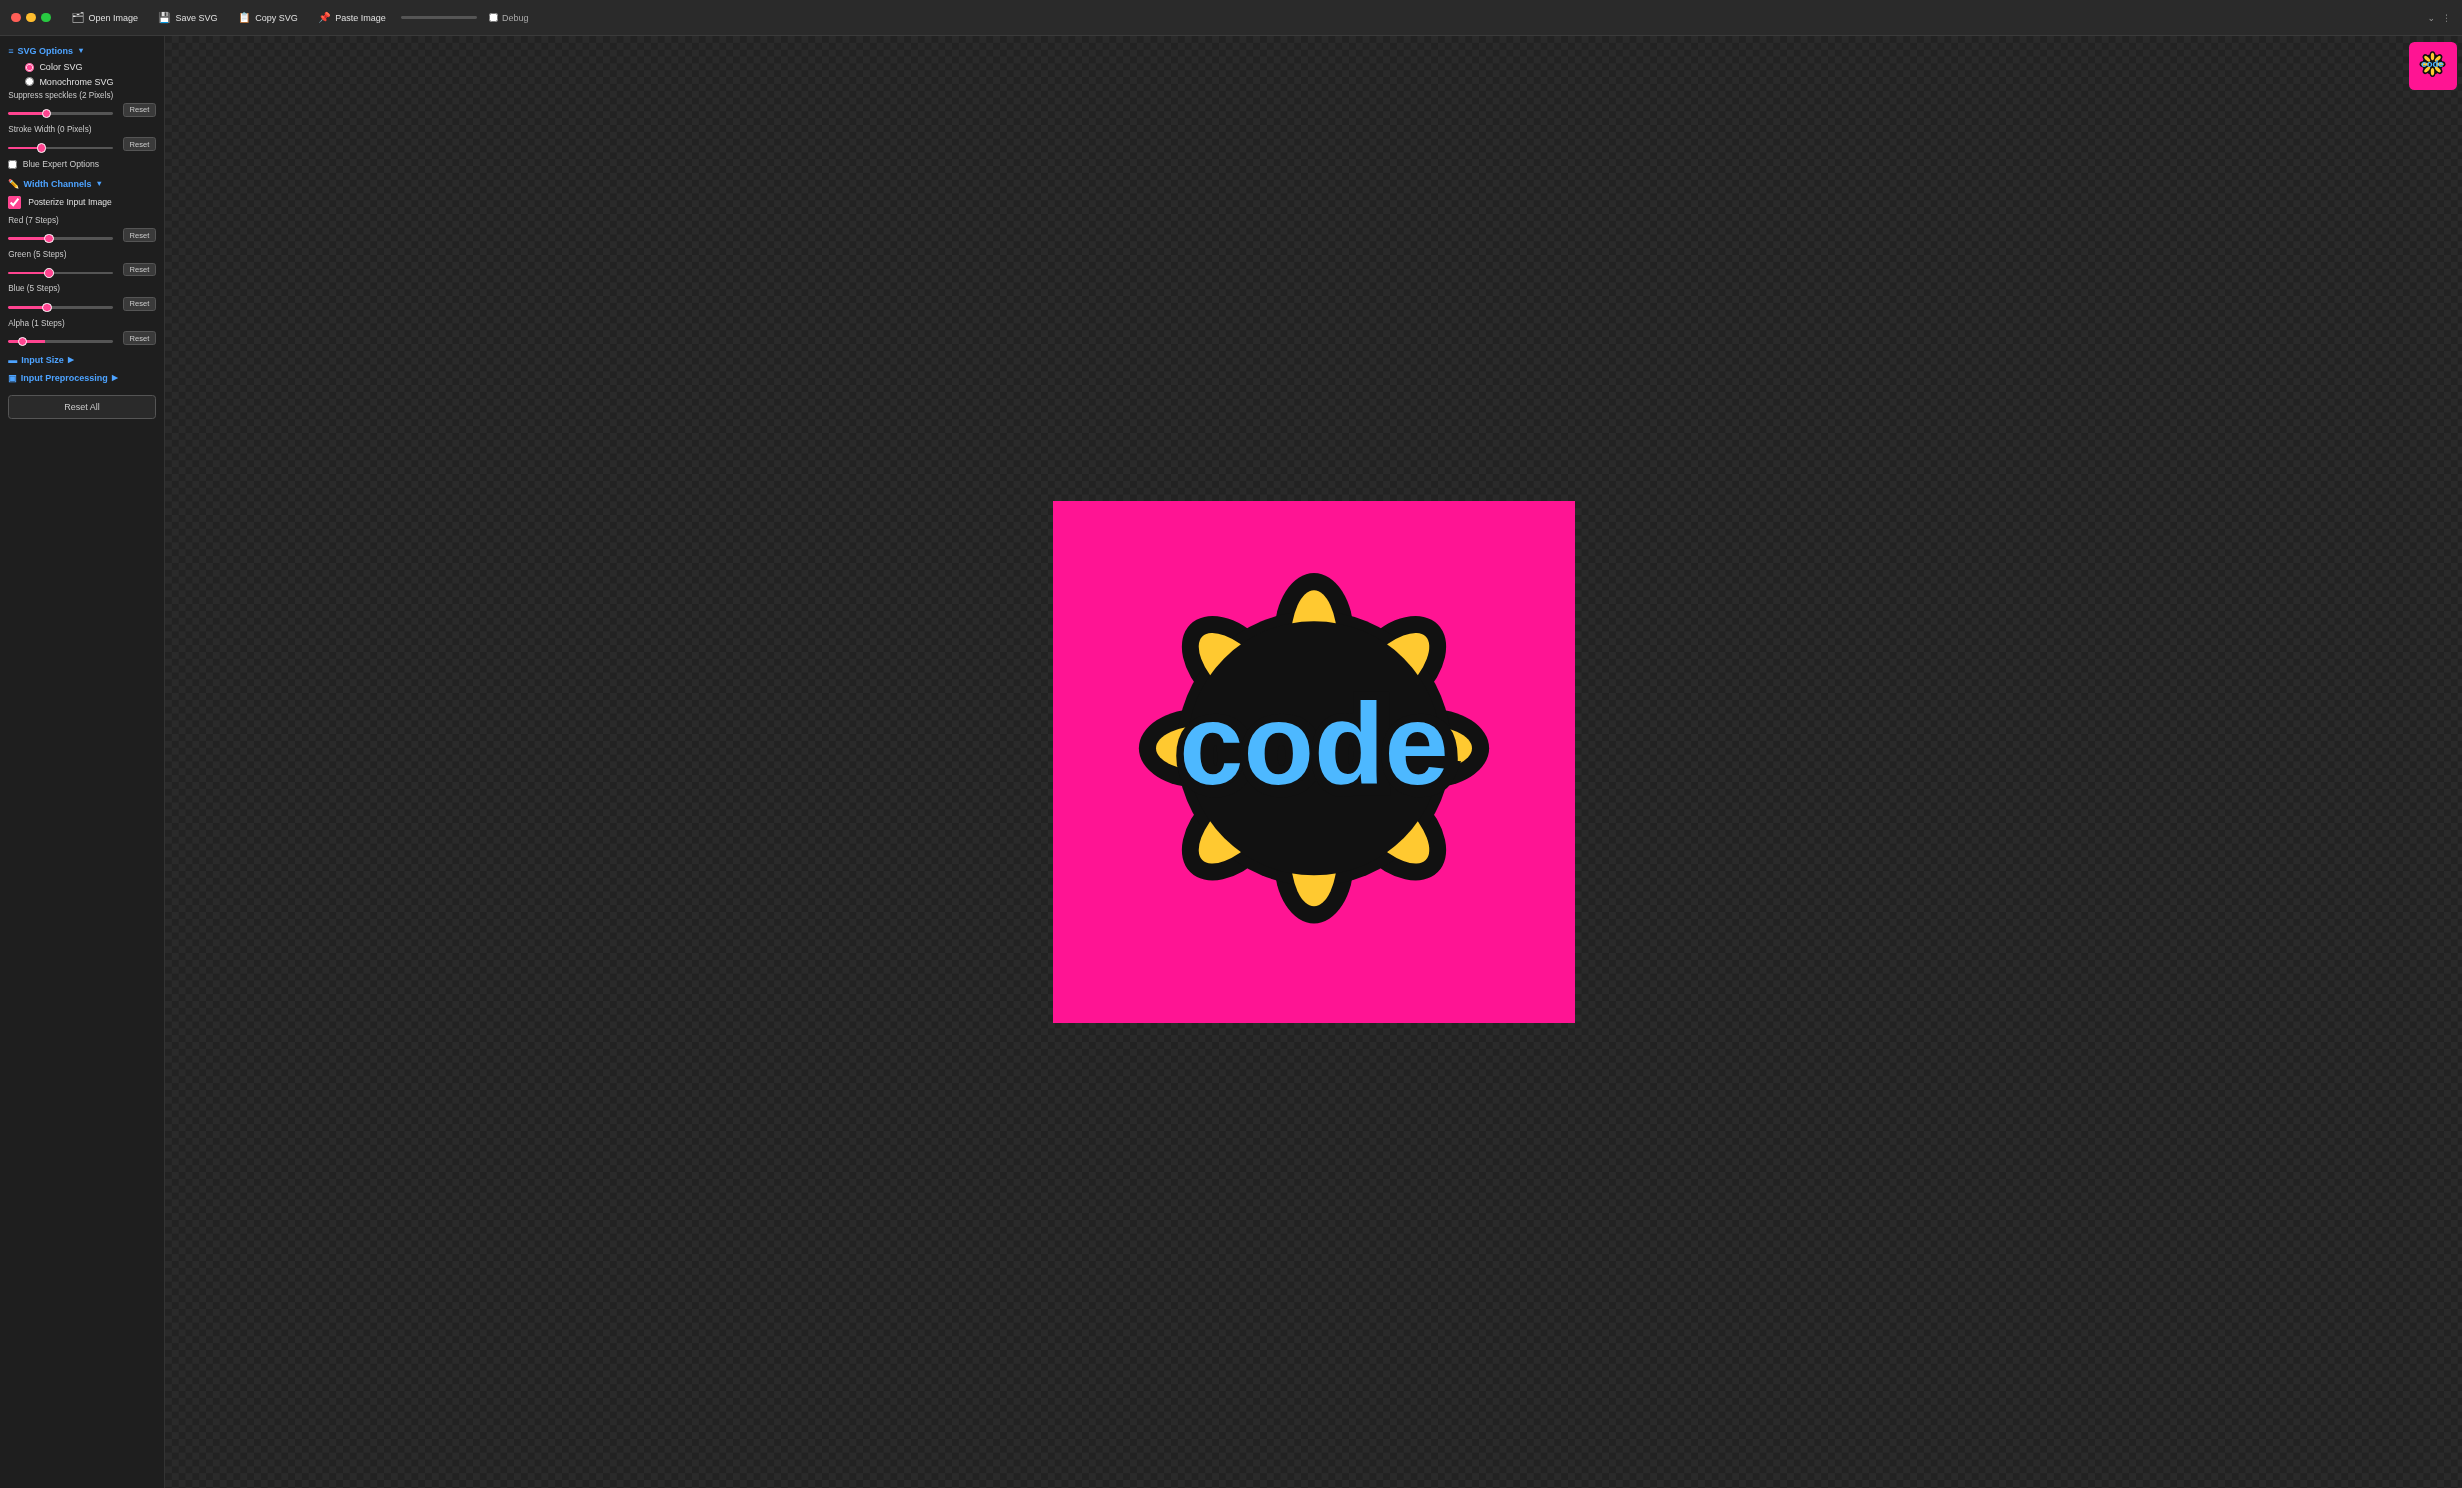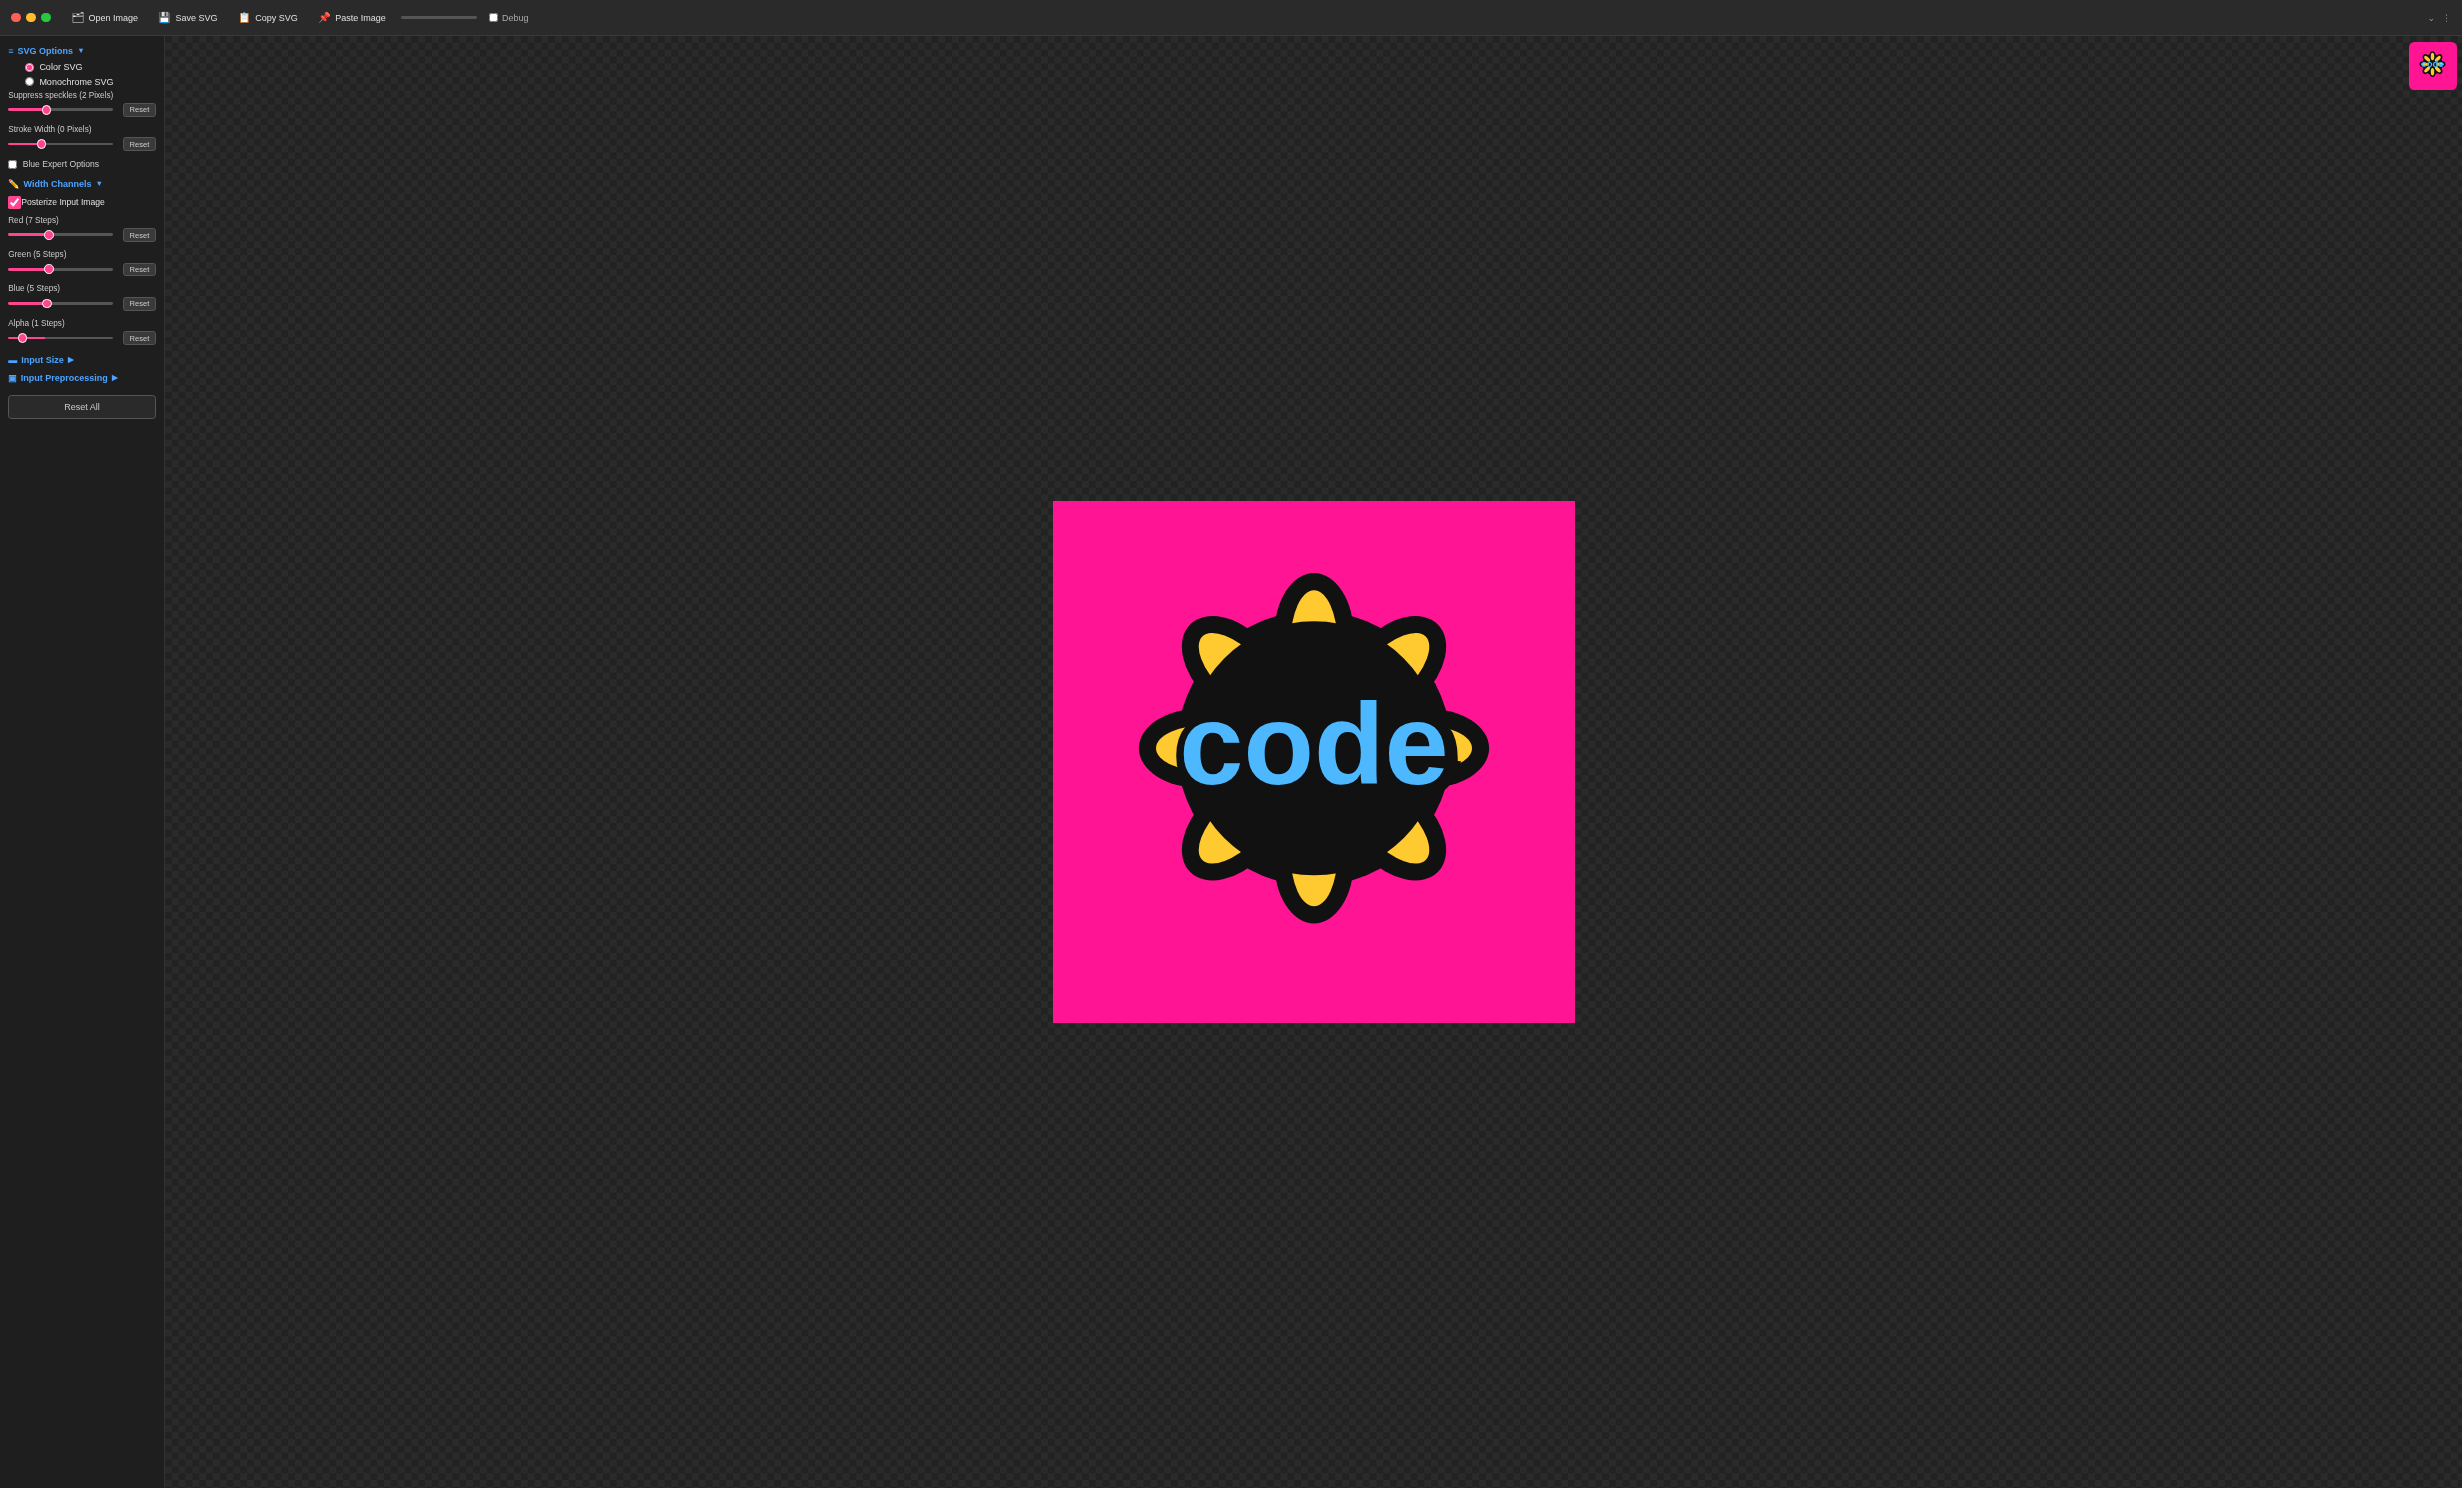--- a/index.html
+++ b/index.html
@@ -131,21 +131,21 @@
     .control-row {
       margin-bottom: 8.2px;
     }
     .control-label {
       font-size: 8.2px;
       color: #ccc;
       margin-bottom: 3.4px;
     }
     .slider-row {
       display: flex;
-      align-items: flex-start;
+      align-items: flex-end;
       gap: 10px;
     }
     .slider-wrap {
       flex: 1;
       position: relative;
     }
     input[type="range"] {
       -webkit-appearance: none;
       width: 100%;
       height: 2.7px;
@@ -192,21 +192,21 @@
     }
 
     
     .channel-section {
       margin-bottom: 9.6px;
     }
 
     .posterize-check {
       display: flex;
       align-items: center;
-      gap: 0;
+      gap: 7px;
       margin-bottom: 6.9px;
       font-size: 8.6px;
       color: #e0e0e0;
     }
     .posterize-check input[type="checkbox"] {
       accent-color: #ff4490;
     }
 
     
     .collapsed-section {

